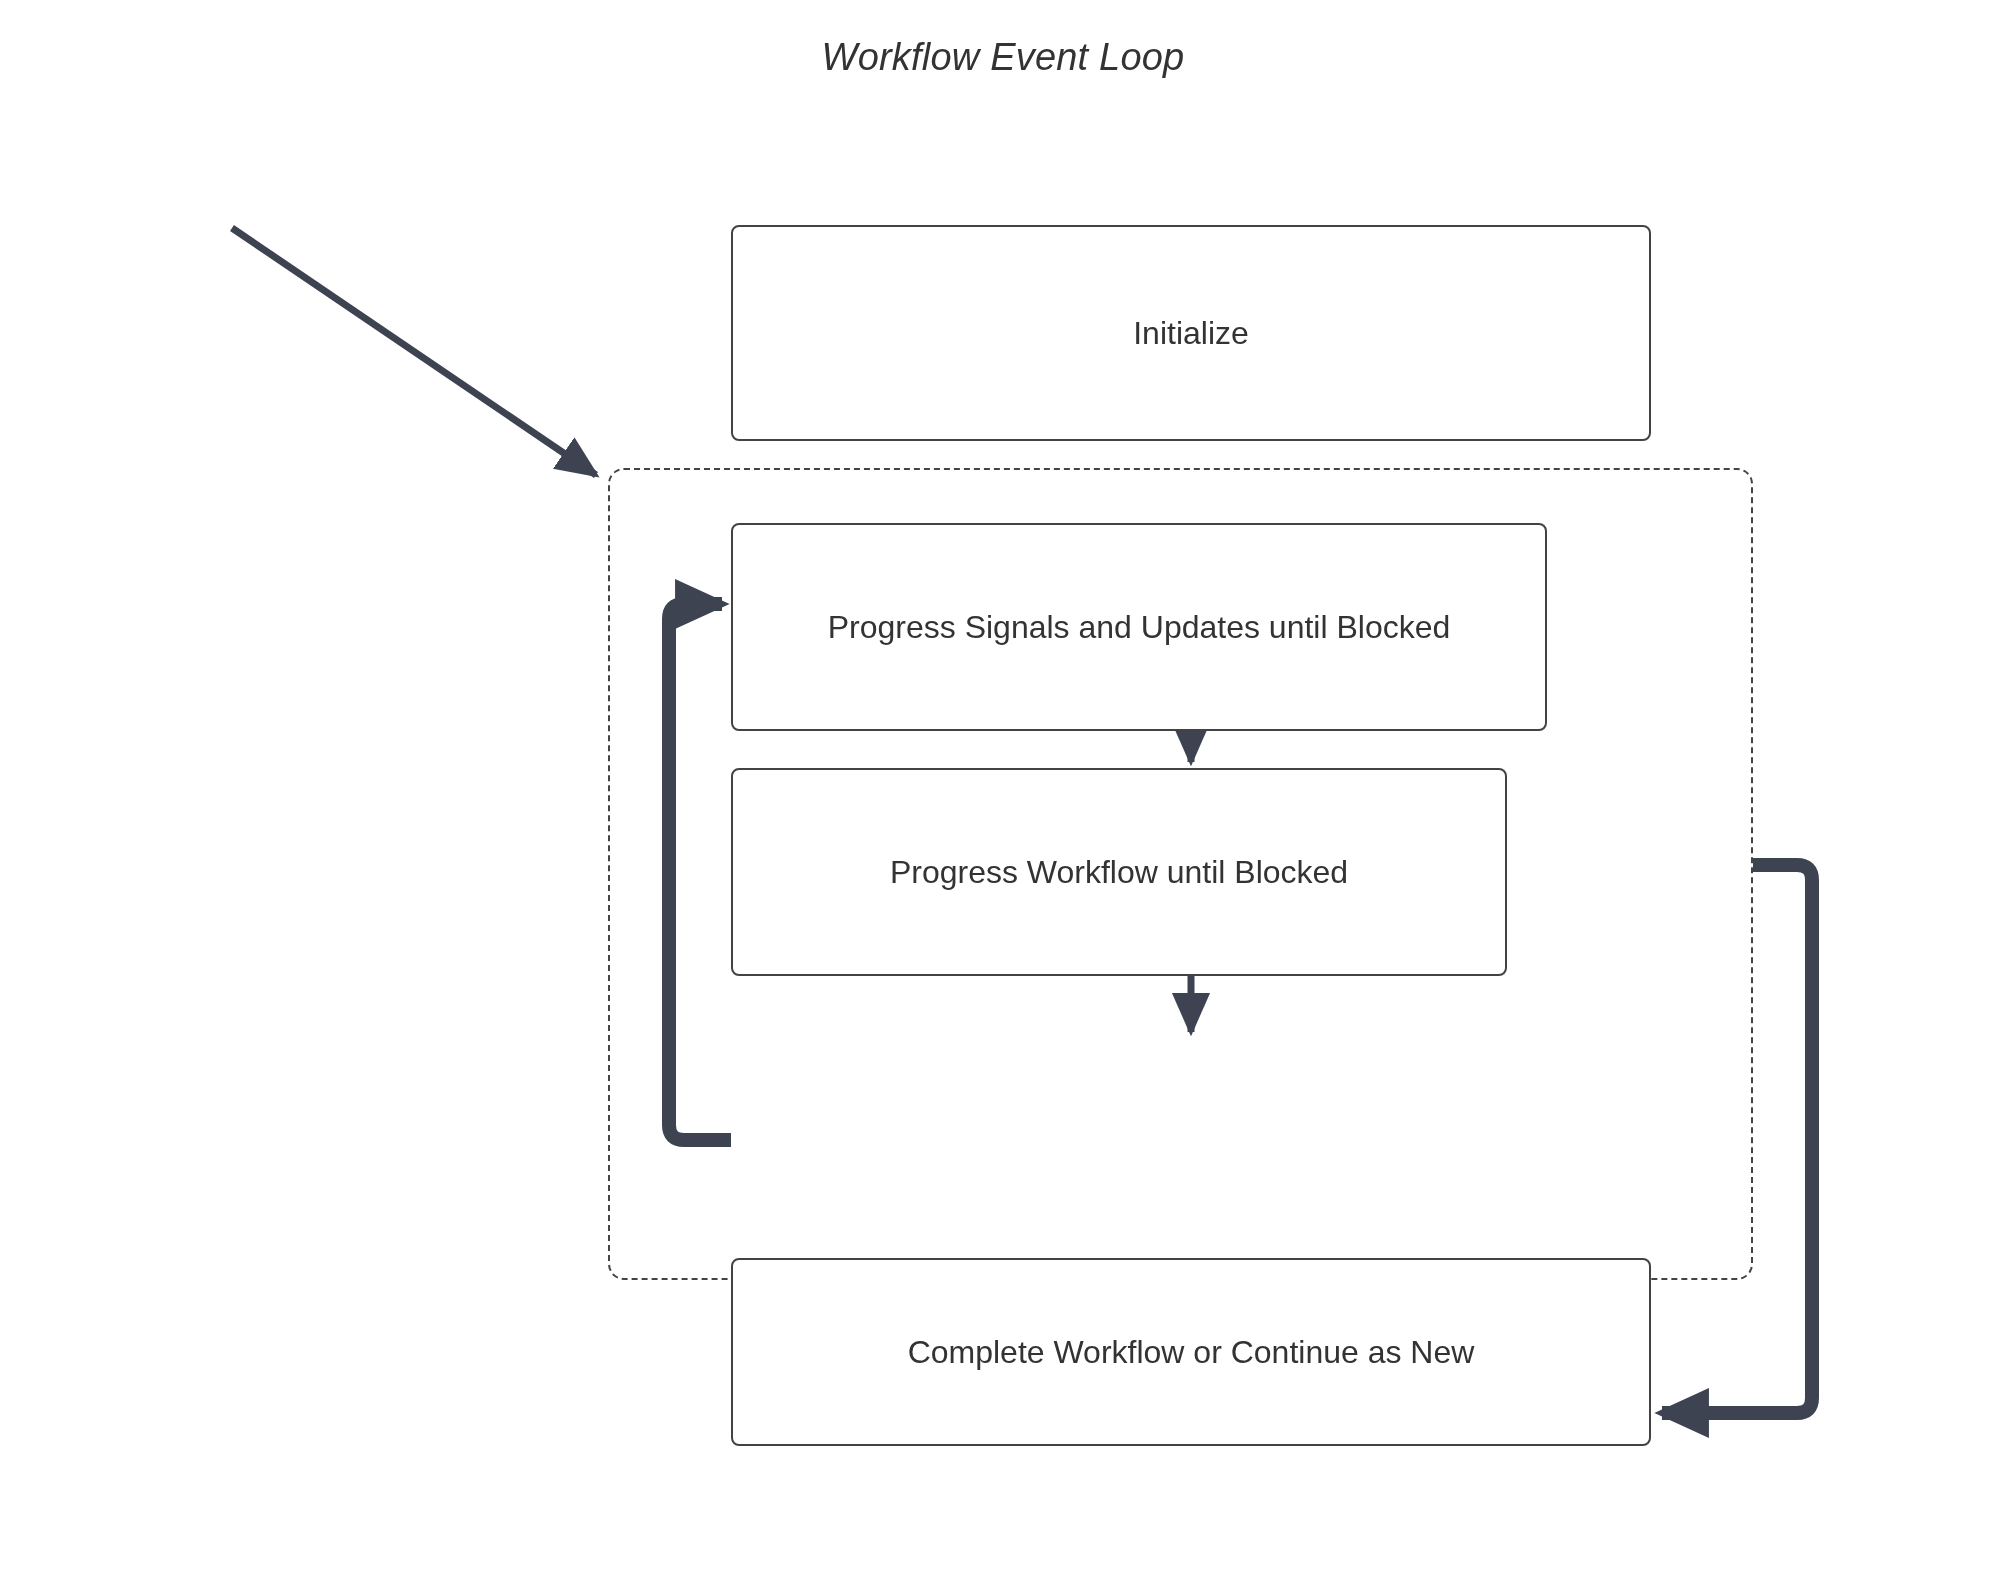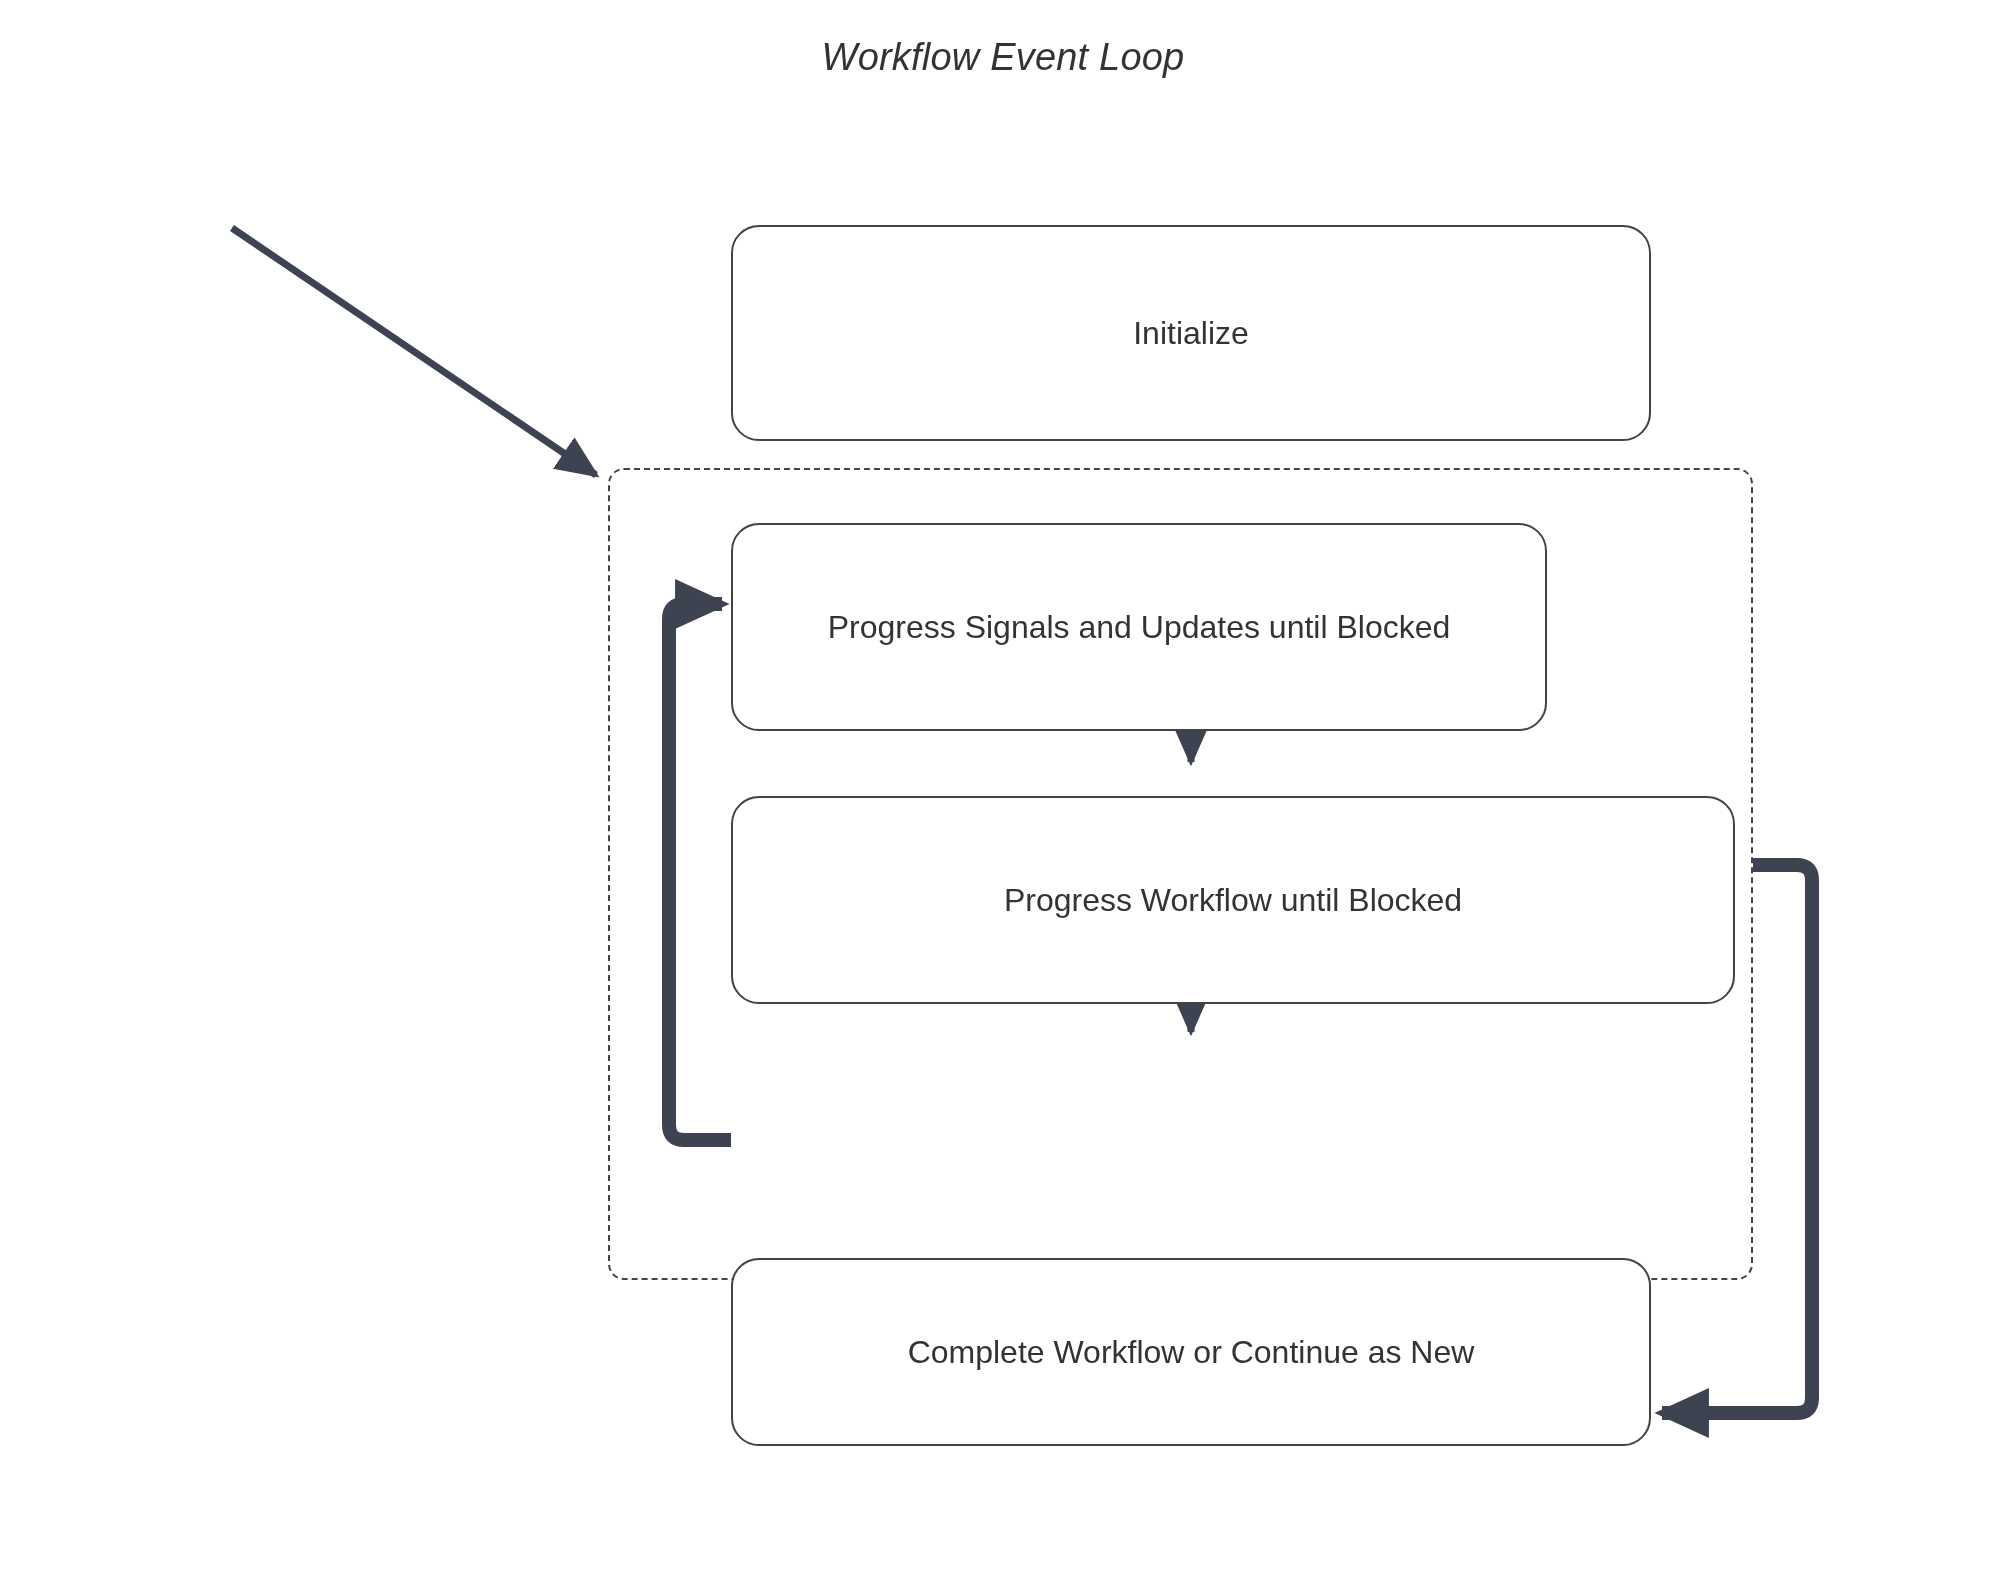--- a/index.html
+++ b/index.html
@@ -44,39 +44,39 @@
     text-align: center;
     font-size: 32px;
     line-height: 44px;
     color: #333333;
   }
   .node {
     position: absolute;
     box-sizing: border-box;
     background: #ffffff;
     border: 2px solid #434343;
-    border-radius: 28px;
+    border-radius: 8px;
     display: flex;
     align-items: center;
     justify-content: center;
     color: #333333;
     font-size: 32px;
     text-align: center;
   }
   .group-box {
     position: absolute;
     box-sizing: border-box;
     border: 2px dashed #434343;
     border-radius: 16px;
     background: transparent;
   }
   #node-initialize   { left: 731px; top: 225px;  width: 920px; height: 216px; }
   #group-loop        { left: 608px; top: 468px;  width: 1145px; height: 812px; }
   #node-progress-signals { left: 731px; top: 523px;  width: 816px; height: 208px; }
-  #node-progress-workflow{ left: 731px; top: 768px;  width: 1004px; height: 208px; margin-top: 28px; }
+  #node-progress-workflow{ left: 731px; top: 768px;  width: 776px; height: 208px; }
   #node-execute-queries  { left: 731px; top: 1038px; width: 920px; height: 208px; }
   #node-complete-workflow{ left: 731px; top: 1258px; width: 920px; height: 188px; }
 </style>
 </head>
 <body>
 
 <div id="canvas">
 
   <div class="diagram-title">Workflow Event Loop</div>
 

